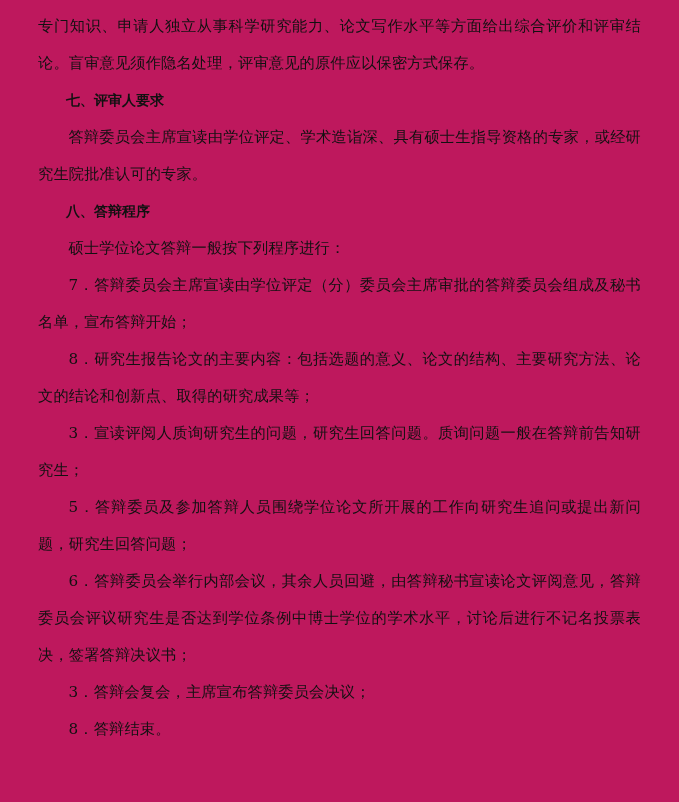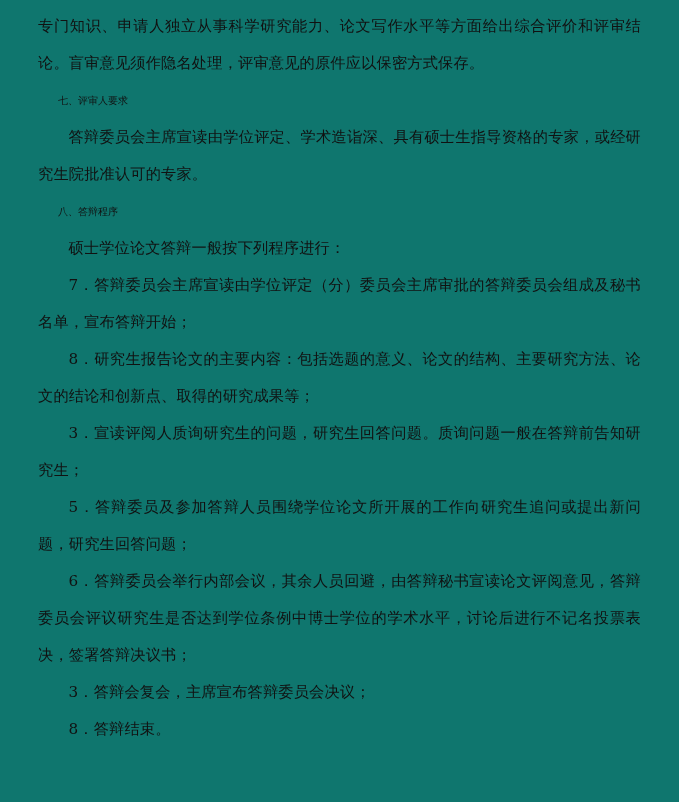--- a/index.html
+++ b/index.html
@@ -12,40 +12,41 @@
     height: 802px;
     overflow: hidden;
     font-family: "DejaVu Serif", "Liberation Serif", serif;
     color: #1a1a1a;
   }
   .page {
     box-sizing: border-box;
     width: 679px;
     height: 802px;
     padding: 8px 38px 0 38px;
-    background: #0f766e;
+    background: #be185d;
   }
   .para {
     font-size: 15.2px;
     line-height: 37px;
     text-align: justify;
     text-justify: inter-ideograph;
     letter-spacing: 0.2px;
     margin: 0;
     color: #111;
   }
   .indent {
     text-indent: 2em;
   }
   .heading {
     text-indent: 2em;
-    font-size: 10px;
+    font-size: 14px;
     line-height: 37px;
     margin: 0;
     color: #111;
+    font-weight: bold;
   }
 </style>
 </head>
 <body>
 
 <div class="page">
   <div id="doc-body">
       <p class="para">专门知识、申请人独立从事科学研究能力、论文写作水平等方面给出综合评价和评审结论。盲审意见须作隐名处理，评审意见的原件应以保密方式保存。</p>
       <p class="heading">七、评审人要求</p>
       <p class="para indent">答辩委员会主席宣读由学位评定、学术造诣深、具有硕士生指导资格的专家，或经研究生院批准认可的专家。</p>

